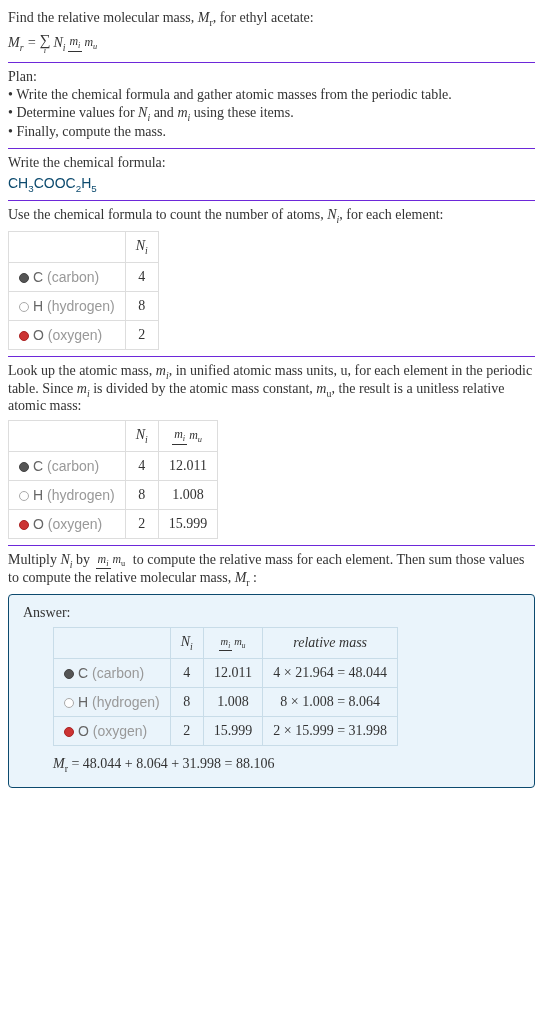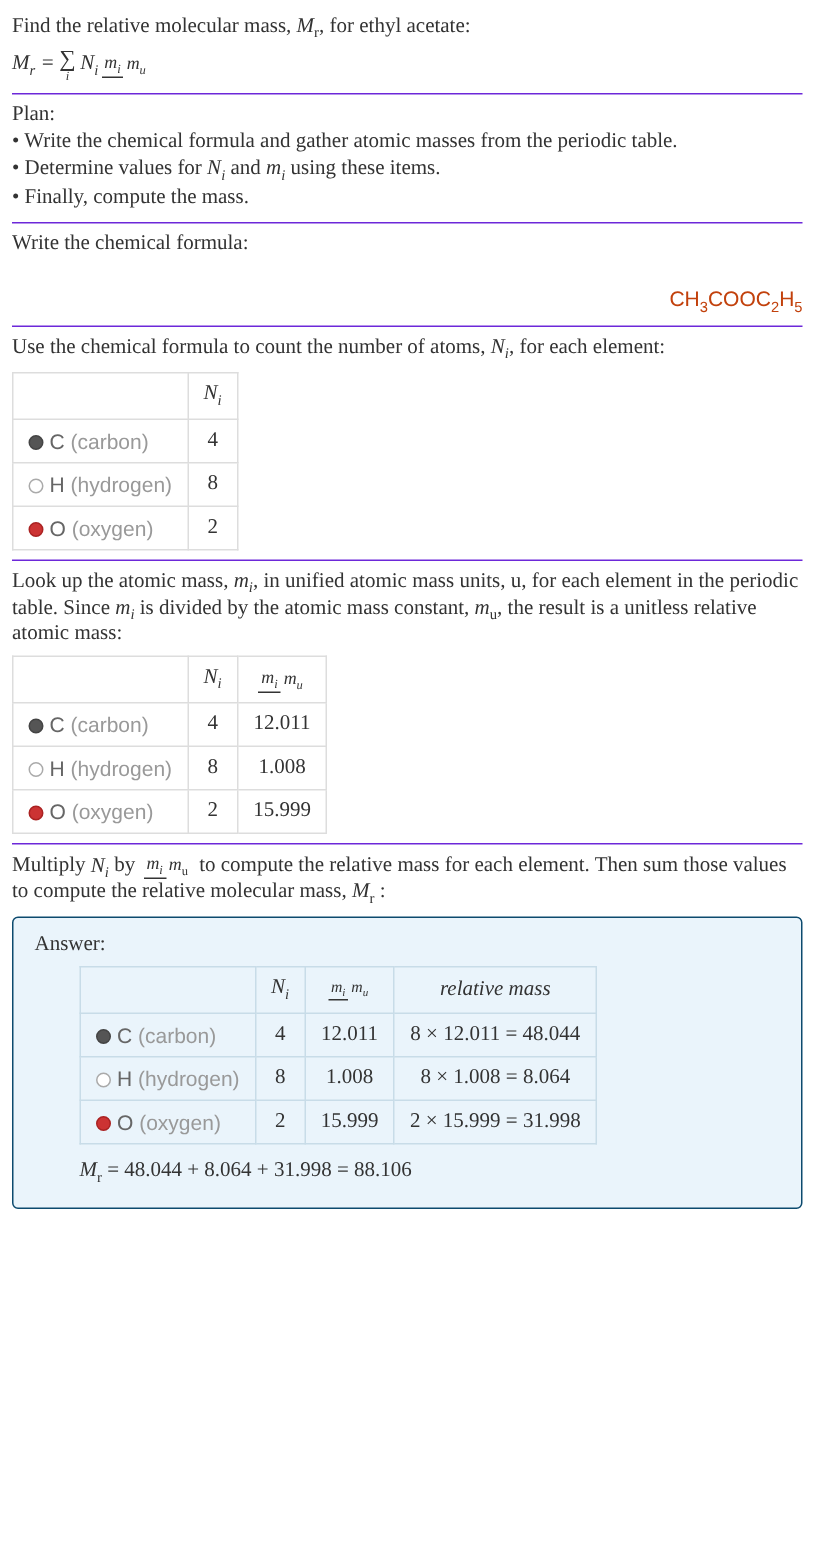--- a/index.html
+++ b/index.html
@@ -18,24 +18,23 @@
     .section:last-of-type { border-bottom: none; }
     .formula-line {
       font-family: 'Times New Roman', serif;
       font-style: italic;
       margin-top: 4px;
       display: flex;
       align-items: center;
     }
     .chem-formula {
       font-family: -apple-system, Helvetica, Arial, sans-serif;
-      color: #c2410c;
+      color: #0c4a6e;
       font-size: 14px;
-      margin-top: 20px;
-      text-align: right;
+      margin-top: 4px;
     }
     .plan-list { margin-top: 2px; }
     .plan-item { margin: 2px 0; }
     table {
       border-collapse: collapse;
       margin-top: 6px;
     }
     td, th {
       border: 1px solid #ddd;
       padding: 6px 10px;
@@ -211,21 +210,21 @@
                   <span class="num"><i>m<span class="sub">i</span></i></span>
                   <span class="den"><i>m</i><span class="sub">u</span></span>
                 </span>
           </th>
           <th data-name="col-relmass">relative mass</th>
         </tr>
         <tr data-name="table-row">
           <td class="elem-cell"><span class="dot dot-c" data-name="carbon-dot-icon"></span><span class="elem-symbol">C</span> <span>(carbon)</span></td>
           <td>4</td>
           <td>12.011</td>
-          <td>8 × 12.011 = 48.044</td>
+          <td>4 × 21.964 = 48.044</td>
         </tr>
         <tr data-name="table-row">
           <td class="elem-cell"><span class="dot dot-h" data-name="hydrogen-dot-icon"></span><span class="elem-symbol">H</span> <span>(hydrogen)</span></td>
           <td>8</td>
           <td>1.008</td>
           <td>8 × 1.008 = 8.064</td>
         </tr>
         <tr data-name="table-row">
           <td class="elem-cell"><span class="dot dot-o" data-name="oxygen-dot-icon"></span><span class="elem-symbol">O</span> <span>(oxygen)</span></td>
           <td>2</td>

